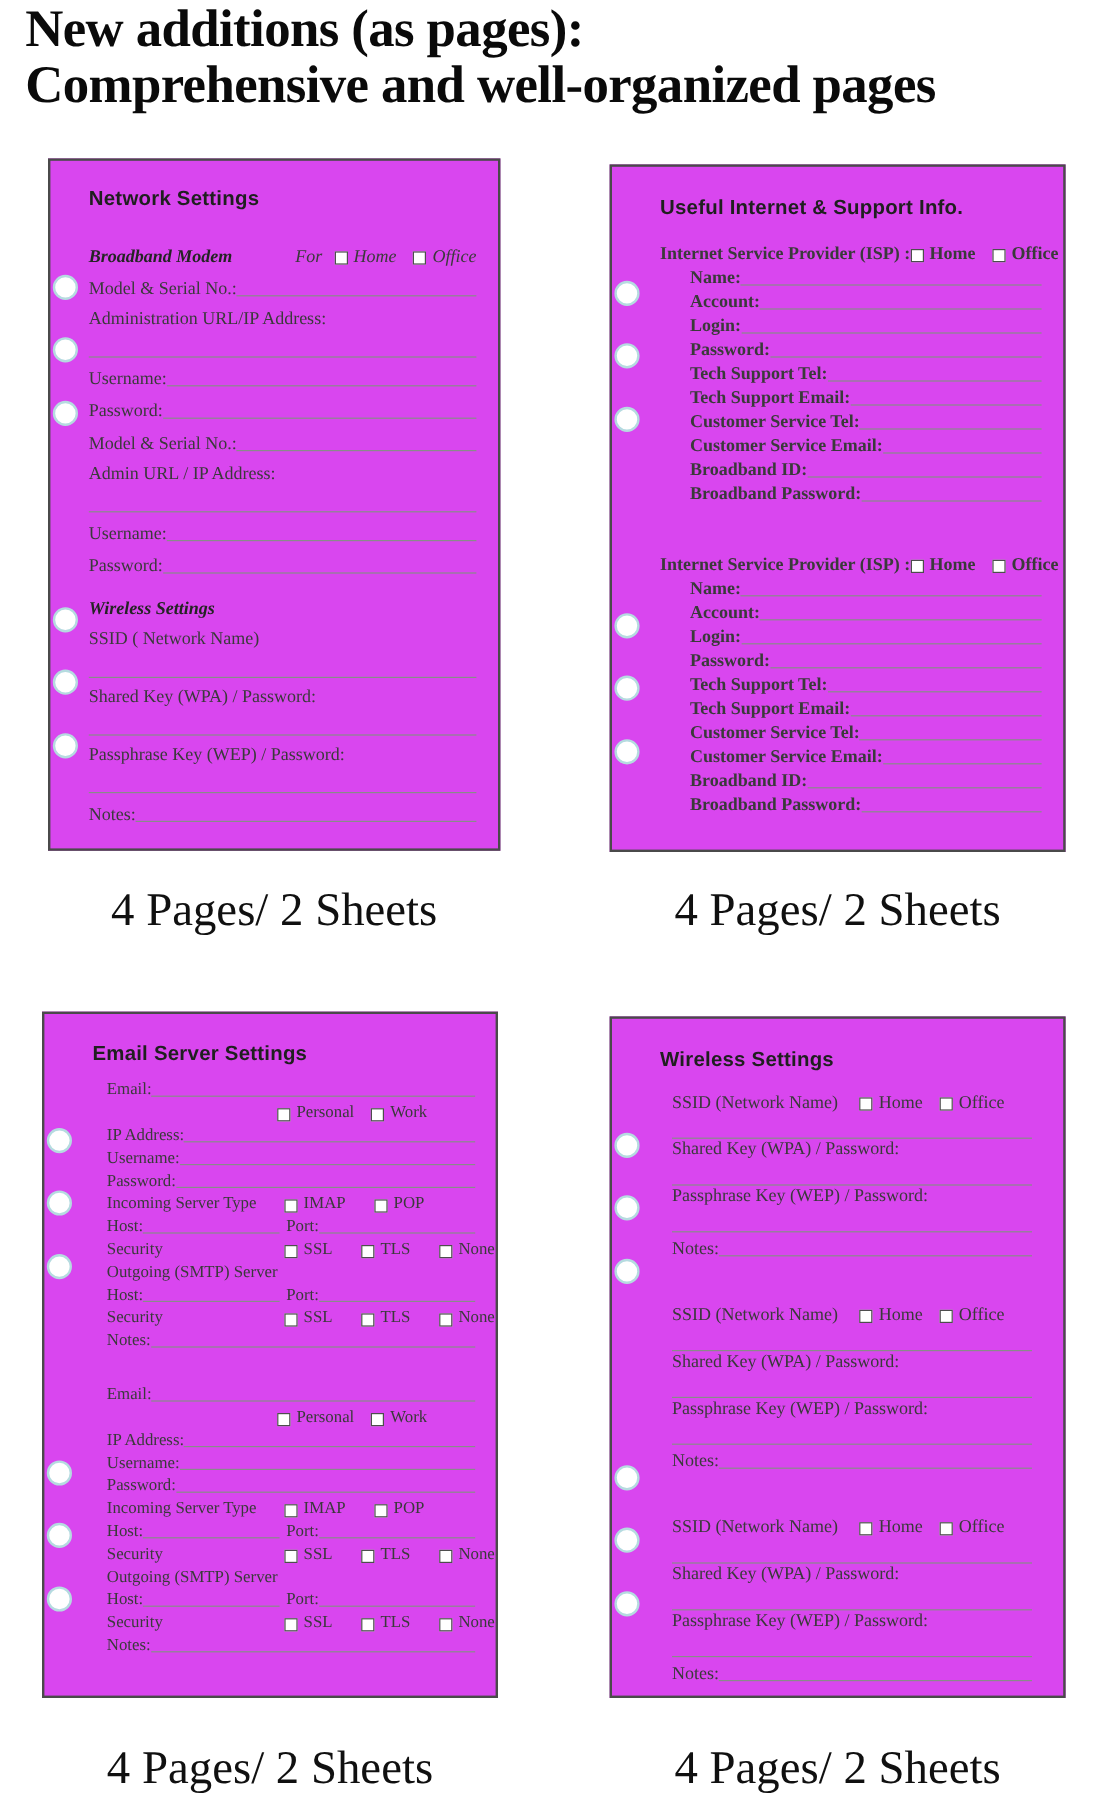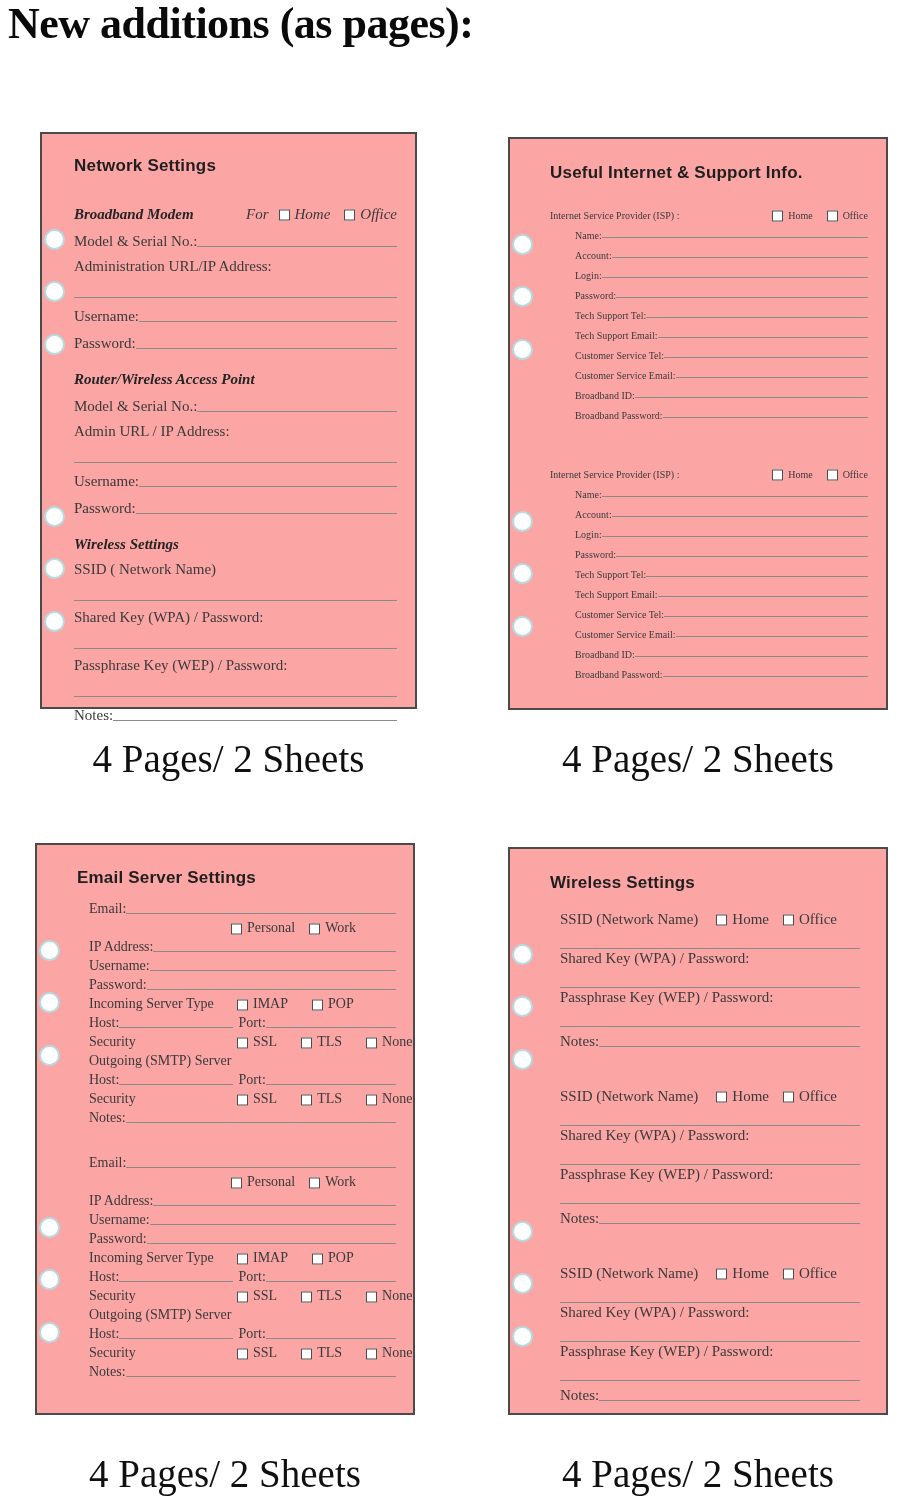--- a/index.html
+++ b/index.html
@@ -6,28 +6,28 @@
   html,body { background:#ffffff; }
   body {
     width:919px; height:1500px; position:relative;
     font-family:"Liberation Serif", serif; color:#333;
     overflow:hidden;
   }
   .page { position:absolute; inset:0; background:#fff; }
 
   
   .headline {
-    position:absolute; left:8px; top:0px;
+    position:absolute; left:21px; top:0px;
     font-family:"Liberation Serif", serif; font-weight:bold;
     color:#0a0a0a; font-size:44px; line-height:47px; letter-spacing:-0.5px;
     white-space:nowrap;
   }
 
   
-  .panel { position:absolute; border:2px solid #4a4a4a; background:#fca5a5; }
+  .panel { position:absolute; border:2px solid #4a4a4a; background:#d946ef; }
   .p0 { left:40px;  top:132px; width:377px; height:577px; }
   .p1 { left:508px; top:137px; width:380px; height:573px; }
   .p2 { left:35px;  top:843px; width:380px; height:572px; }
   .p3 { left:508px; top:847px; width:380px; height:568px; }
 
   .ptitle {
     font-family:"Liberation Sans", sans-serif; font-weight:bold;
     font-size:17px; color:#1f1f1f; letter-spacing:0.2px;
   }
   .p0 .ptitle { margin:22px 0 0 32px; }
@@ -61,21 +61,21 @@
   
   .p0 .r-section { height:36px; justify-content:space-between; align-items:flex-end;font-style:italic; }
   .p0 .r-field   { height:27px; }
   .p0 .r-label   { height:25px; }
   .p0 .r-line    { height:23px; border-bottom:1px solid #8a8a8a; }
   .p0 .flabel, .p0 .cbl { font-size:15px; }
 
   .p1 .r-label-boxes { height:26px; justify-content:space-between; }
   .p1 .r-field   { height:20px;margin-left:25px; }
   .p1 .r-spacer  { height:33px; }
-  .p1 .flabel, .p1 .cbl { font-size:10px; }
+  .p1 .flabel, .p1 .cbl { font-size:15px;font-weight:bold; }
 
   .p2 .r-field { height:19px; }
   .p2 .r-boxes-center { height:19px; padding-left:142px; }
   .p2 .r-label-boxes { height:19px; }
   .p2 .r-label { height:19px; }
   .p2 .r-field-pair { height:19px; }
   .p2 .r-spacer { height:26px; }
   .p2 .flabel, .p2 .cbl { font-size:14px; }
   .p2 .r-label-boxes .flabel { min-width:148px; }
   .p2 .r-label-boxes .cbitem { margin-right:24px; }
@@ -107,20 +107,21 @@
   .c2 { left:35px;  top:1451px; width:380px; }
   .c3 { left:508px; top:1451px; width:380px; }
 </style>
 </head>
 <body>
 
 <div class="page">
 
   <div class="headline">
     <div>New additions (as pages):</div>
+    <div>Comprehensive and well-organized pages</div>
   </div>
 
   <section class="panel p0">
     <h2 class="ptitle">Network Settings</h2>
     <div class="rows">
         <div class="row r-section">
           <span class="slabel">Broadband Modem</span>
           <span class="cbgroup">
             <span class="cbpre">For</span>
             <span class="cbitem">
@@ -141,23 +142,20 @@
           <span class="flabel">Administration URL/IP Address:</span>
         </div>
         <div class="row r-line"></div>
         <div class="row r-field">
           <span class="flabel">Username:</span>
           <span class="wline"></span>
         </div>
         <div class="row r-field">
           <span class="flabel">Password:</span>
           <span class="wline"></span>
-        </div>
-        <div class="row r-section">
-          <span class="slabel">Router/Wireless Access Point</span>
         </div>
         <div class="row r-field">
           <span class="flabel">Model &amp; Serial No.:</span>
           <span class="wline"></span>
         </div>
         <div class="row r-label">
           <span class="flabel">Admin URL / IP Address:</span>
         </div>
         <div class="row r-line"></div>
         <div class="row r-field">

